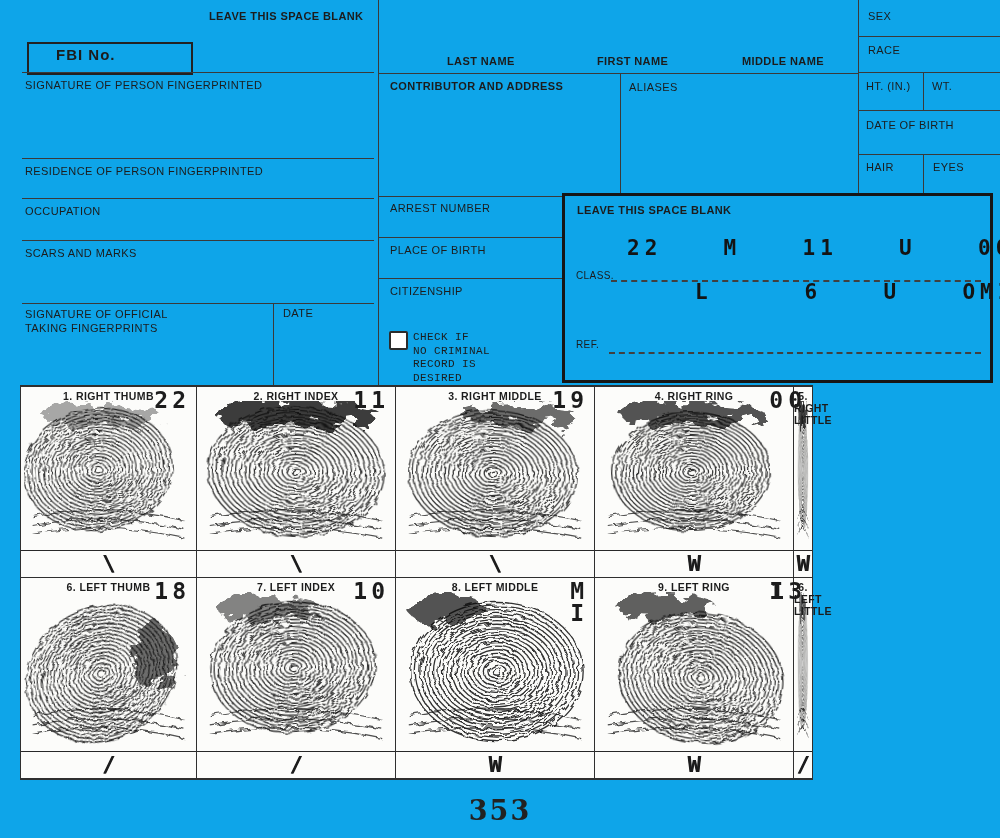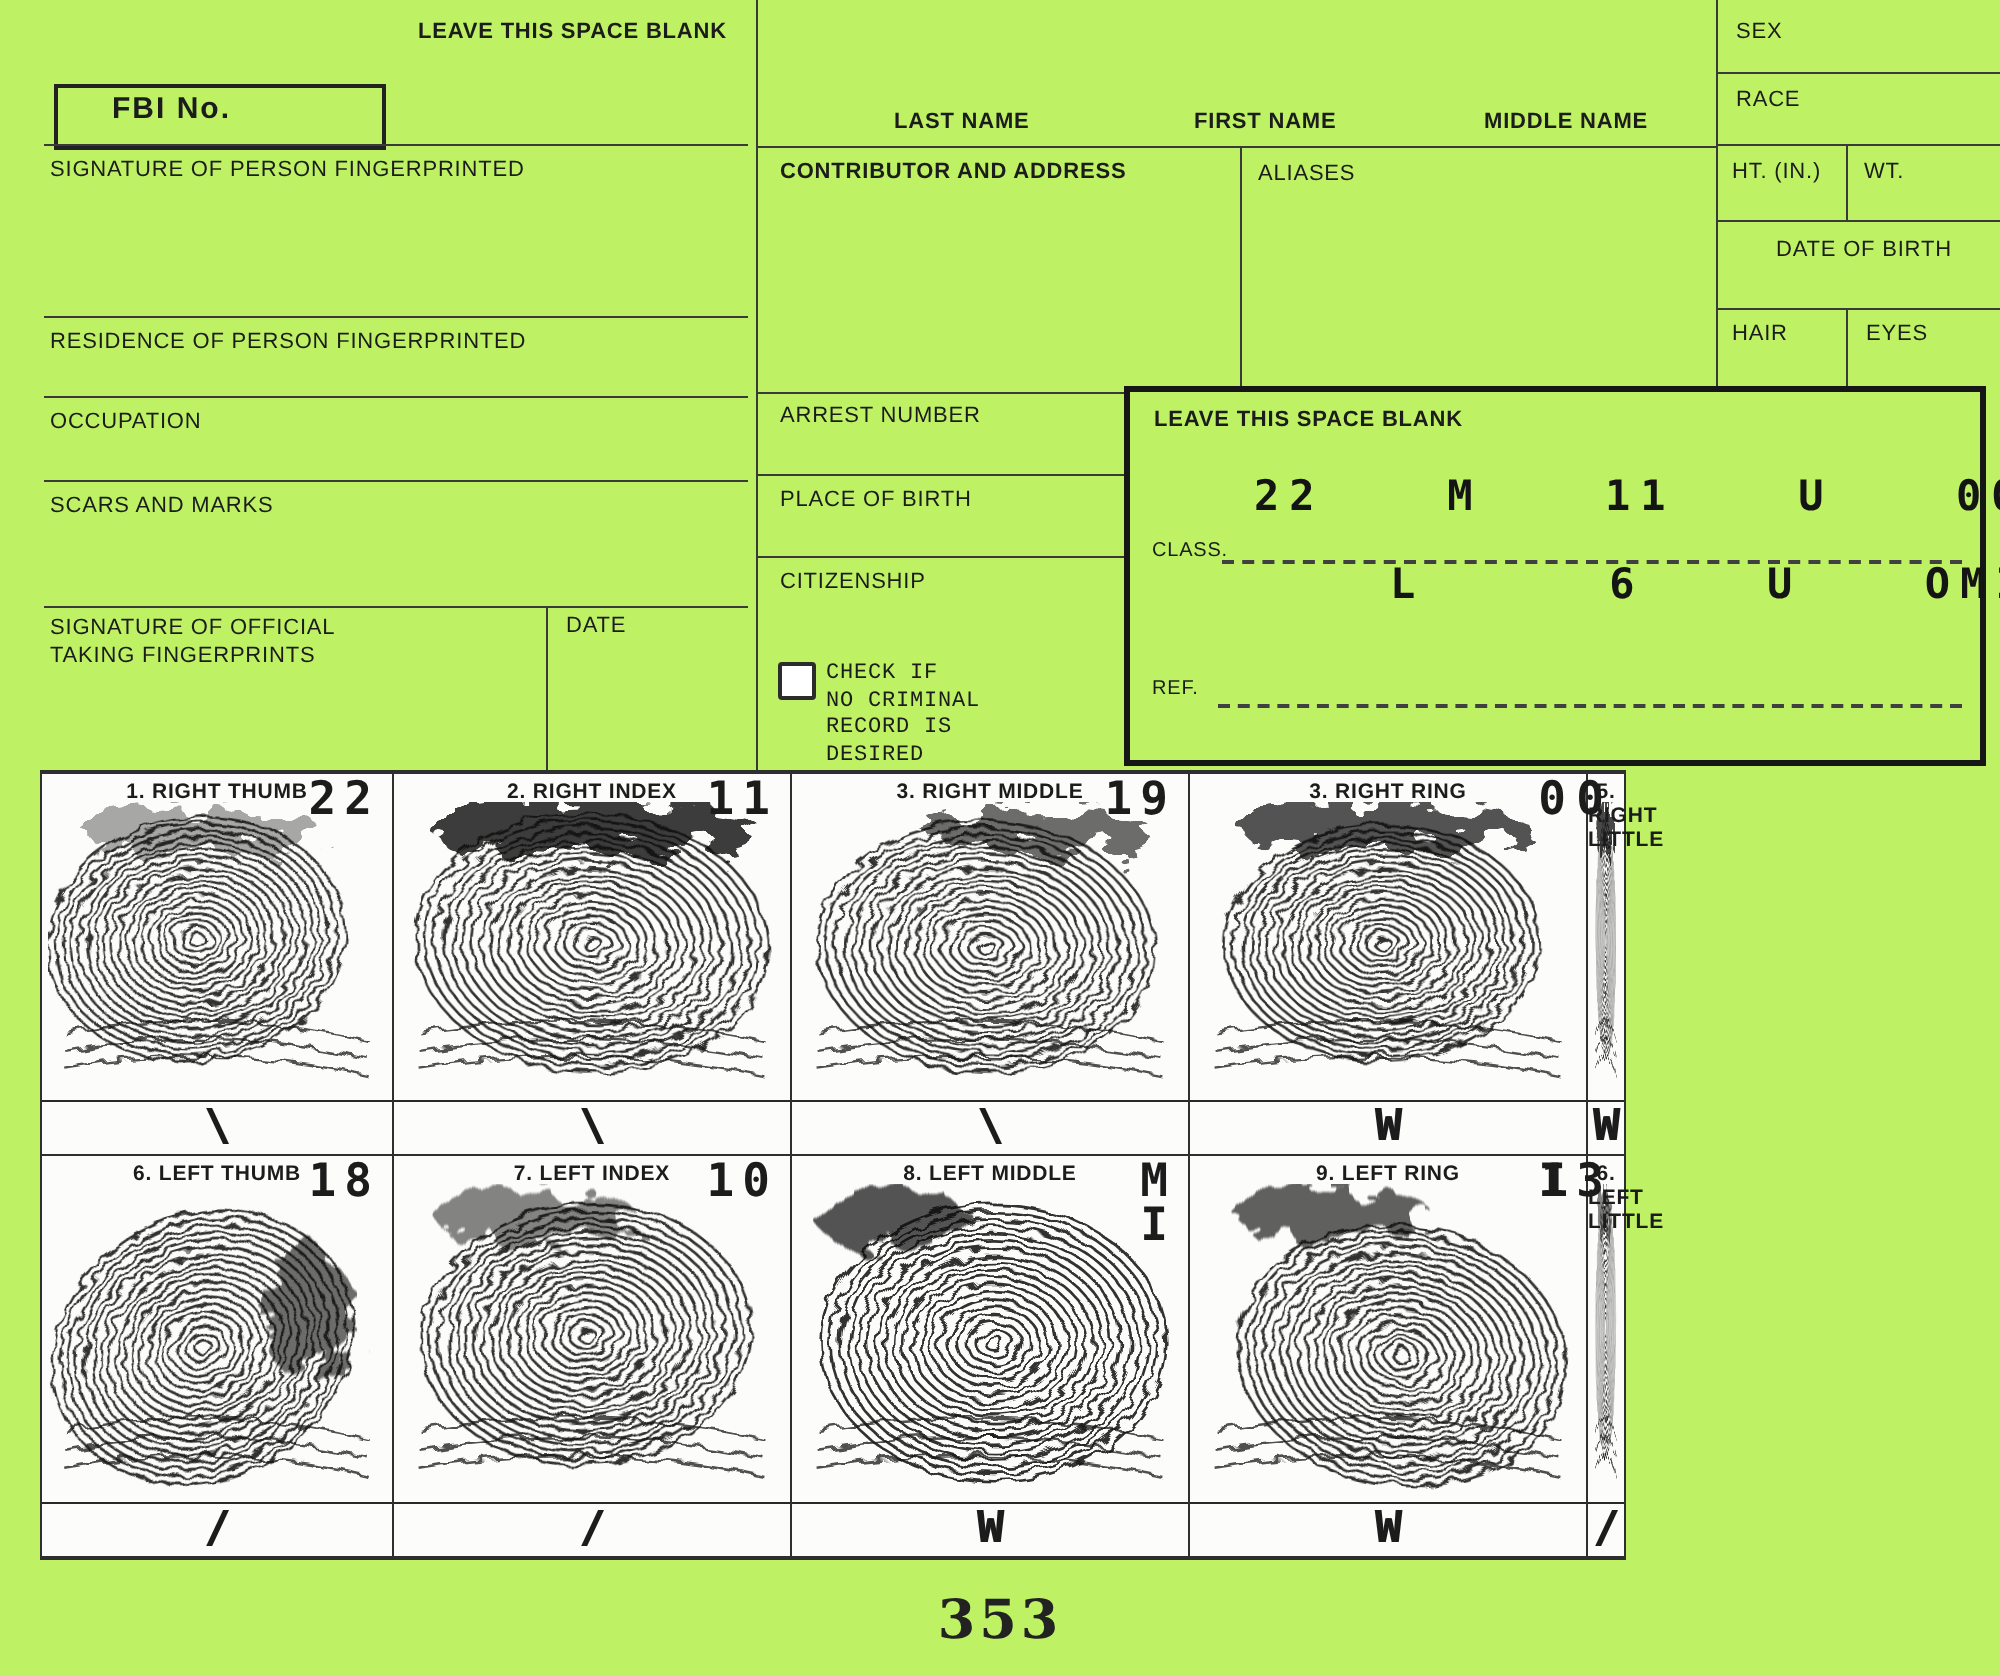--- a/index.html
+++ b/index.html
@@ -1,16 +1,16 @@
 <!DOCTYPE html>
 <html><head>
 <meta charset="utf-8">
 <style>
   html,body{margin:0;padding:0;background:#ffffff;}
-  .page{position:relative;width:1000px;height:838px;background:#bef264;overflow:hidden;
+  .page{position:relative;width:1000px;height:838px;background:#0ea5e9;overflow:hidden;
         font-family:"Liberation Sans",sans-serif;color:#1c1c1c;}
   
   .lbl{position:absolute;font-size:11px;letter-spacing:.4px;line-height:13.5px;white-space:pre-line;}
   .b{font-weight:700;}
   .sm{font-size:10px;}
   .pre{white-space:pre;}
   
   .hl{position:absolute;height:0;border-top:1.6px solid #3a3a3a;}
   .vl{position:absolute;width:0;border-left:1.6px solid #3a3a3a;}
   .dot{position:absolute;height:0;border-top:2px dashed #404040;}
@@ -92,21 +92,21 @@
 
   <div class="vl" style="left:858px;top:0;height:193px;"></div>
   <div class="lbl" style="left:868px;top:10px;">SEX</div>
   <div class="hl" style="left:858px;top:36px;width:142px;"></div>
   <div class="lbl" style="left:868px;top:44px;">RACE</div>
   <div class="hl" style="left:858px;top:72px;width:142px;"></div>
   <div class="lbl" style="left:866px;top:80px;">HT. (IN.)</div>
   <div class="vl" style="left:923px;top:72px;height:38px;"></div>
   <div class="lbl" style="left:932px;top:80px;">WT.</div>
   <div class="hl" style="left:858px;top:110px;width:142px;"></div>
-  <div class="lbl" style="left:888px;top:119px;text-align:center;">DATE OF BIRTH</div>
+  <div class="lbl" style="left:866px;top:119px;text-align:center;">DATE OF BIRTH</div>
   <div class="hl" style="left:858px;top:154px;width:142px;"></div>
   <div class="lbl" style="left:866px;top:161px;">HAIR</div>
   <div class="vl" style="left:923px;top:154px;height:39px;"></div>
   <div class="lbl" style="left:933px;top:161px;">EYES</div>
 
   <div class="hl" style="left:378px;top:196px;width:184px;"></div>
   <div class="lbl" style="left:390px;top:202px;">ARREST NUMBER</div>
   <div class="hl" style="left:378px;top:237px;width:184px;"></div>
   <div class="lbl" style="left:390px;top:244px;">PLACE OF BIRTH</div>
   <div class="hl" style="left:378px;top:278px;width:184px;"></div>
@@ -233,21 +233,21 @@
               <path d="M10 127 Q 98 113 186 131"></path>
               <path d="M10 136 Q 98 122 186 140"></path>
             </g>
     <ellipse cx="122" cy="14" rx="58" ry="13" fill="#0f0f0f" opacity="0.6" filter="url(#fp-smudge)"></ellipse>
   </svg>
         </div>
         <div class="fp-line"></div>
         <div class="fp-symbol">\</div>
       </div>
       <div class="fp-cell">
-        <div class="fp-label">3. RIGHT RING</div>
+        <div class="fp-label">4. RIGHT RING</div>
         <div class="fp-value">0</div>
         <div class="fp-img">
           <svg viewBox="0 0 196 150" preserveAspectRatio="none">
     <g filter="url(#fp-rough)" transform="rotate(-2 95 72)" fill="none" stroke="#141414" stroke-width="1.3" opacity="0.88">
               <ellipse cx="95" cy="72" rx="4.2" ry="3.2"></ellipse>
               <ellipse cx="95" cy="72" rx="8.4" ry="6.3"></ellipse>
               <ellipse cx="95" cy="72" rx="12.6" ry="9.5"></ellipse>
               <ellipse cx="95" cy="72" rx="16.8" ry="12.6"></ellipse>
               <ellipse cx="95" cy="72" rx="21.1" ry="15.8"></ellipse>
               <ellipse cx="95" cy="72" rx="25.3" ry="18.9"></ellipse>

